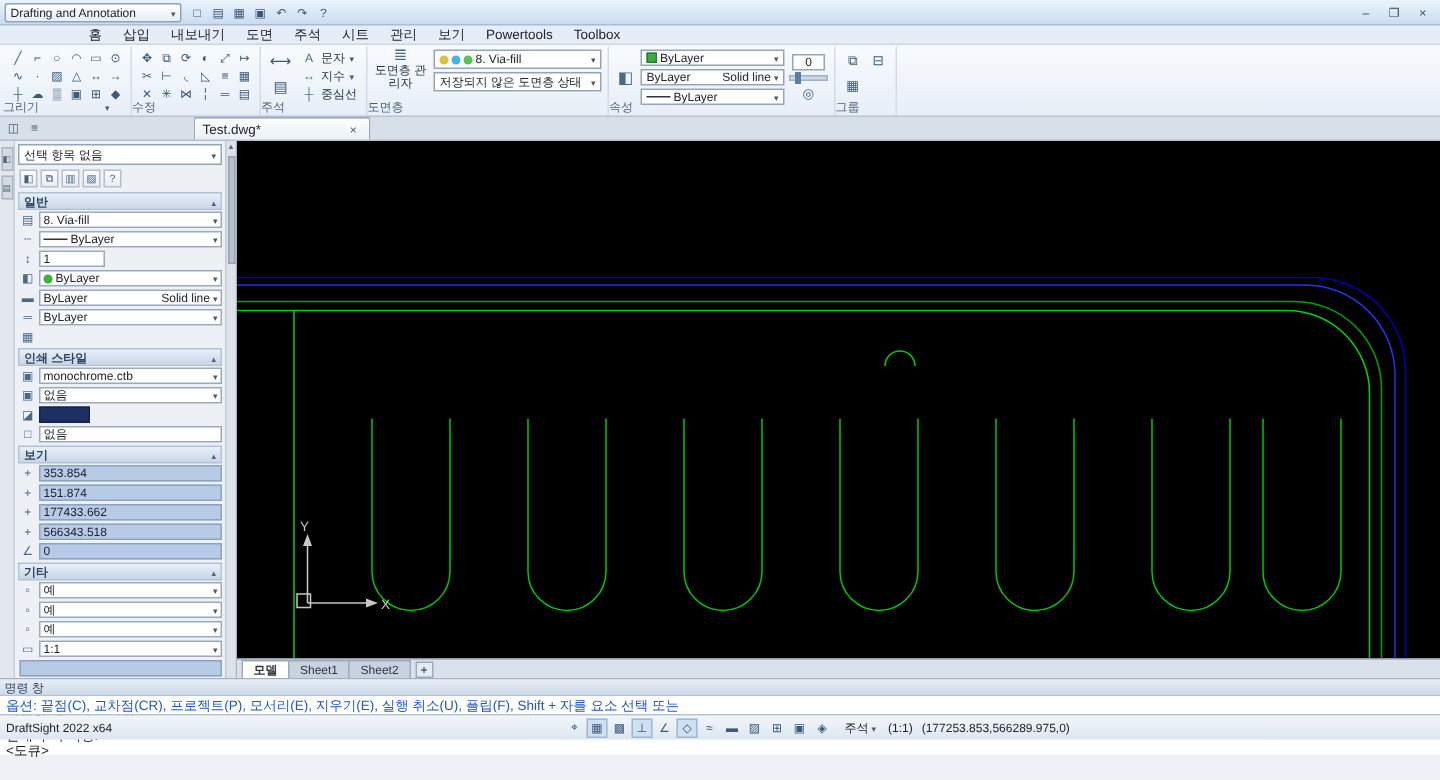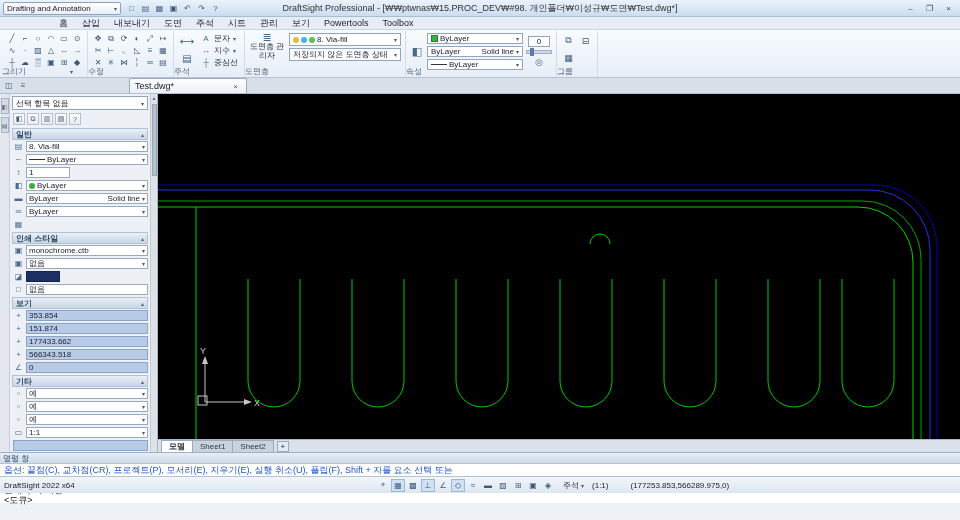--- a/index.html
+++ b/index.html
@@ -107,40 +107,39 @@
   .cmd-body .cmd-line:first-child{color:#2056c8}
 
   
   .statusbar{position:absolute;top:476px;left:0;right:0;height:17px;background:linear-gradient(#f2f6fa,#dde6f0);border-top:1px solid #b6c3d4;display:flex;align-items:center;font-size:8px;padding:0 4px}
   .sb-app{width:90px;color:#223}
   .sb-icons{display:flex;gap:1px;margin-left:282px}
   .sb-ic{width:14px;height:13px;display:flex;align-items:center;justify-content:center;font-size:8px;color:#3d5a7a;border:1px solid transparent}
   .sb-icons .sb-ic:nth-child(2),.sb-icons .sb-ic:nth-child(4),.sb-icons .sb-ic:nth-child(6){background:#cfe0f2;border-color:#9fb8d4}
   .sb-annot{margin-left:8px;display:flex;align-items:center;gap:2px}
   .sb-scale{margin-left:8px}
-  .sb-coords{margin-left:22px;color:#223}
+  .sb-coords{margin-left:6px;color:#223}
 </style>
 </head>
 <body>
 
 <div class="titlebar">
   <div class="ws-combo">
     <span>Drafting and Annotation</span>
     <span class="dd-arrow"></span>
   </div>
   <div class="qat">
       <span class="qat-btn">□</span>
       <span class="qat-btn">▤</span>
       <span class="qat-btn">▦</span>
       <span class="qat-btn">▣</span>
       <span class="qat-btn">↶</span>
       <span class="qat-btn">↷</span>
       <span class="qat-btn">?</span>
     </div>
-  <div class="title-text">DraftSight Professional - [₩₩ptwnas₩15.PROC_DEV₩#98. 개인폴더₩이성규₩도면₩Test.dwg*]</div>
   <div class="win-controls">
       <span class="win-btn">–</span>
       <span class="win-btn">❐</span>
       <span class="win-btn">×</span>
     </div>
 </div>
 
 <div class="menubar">
     <span class="menu-item">홈</span>
     <span class="menu-item">삽입</span>

